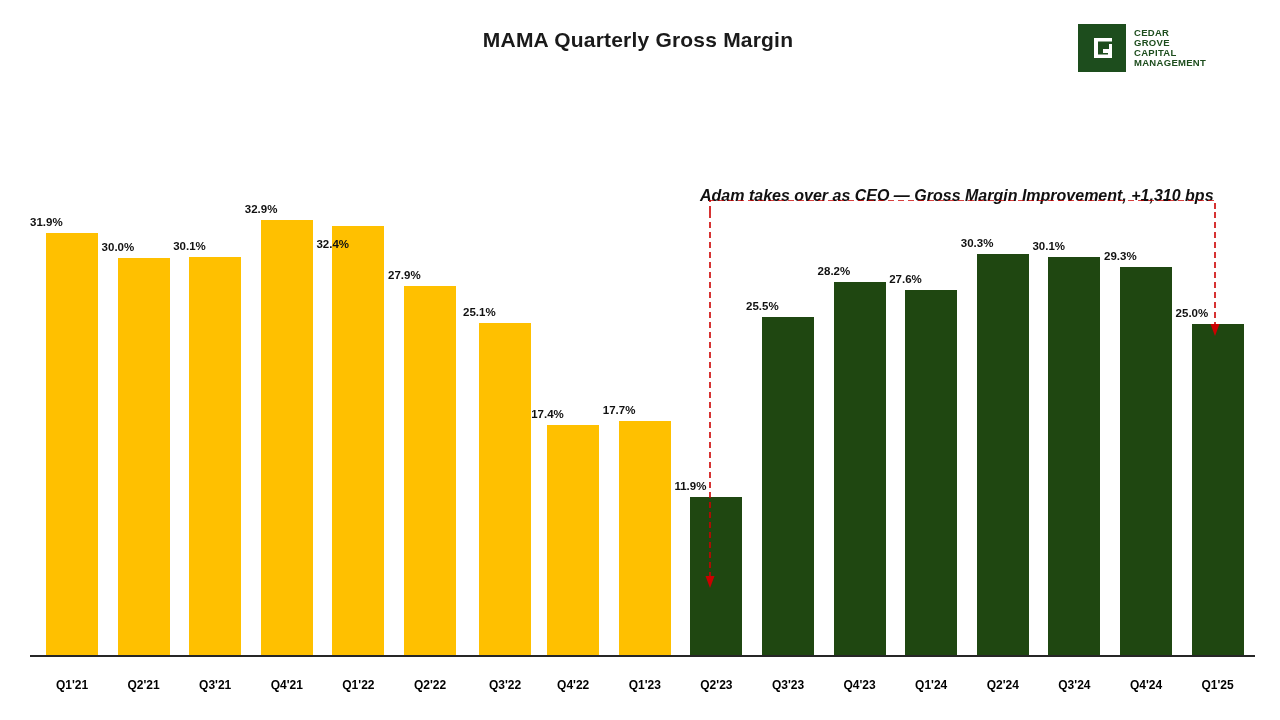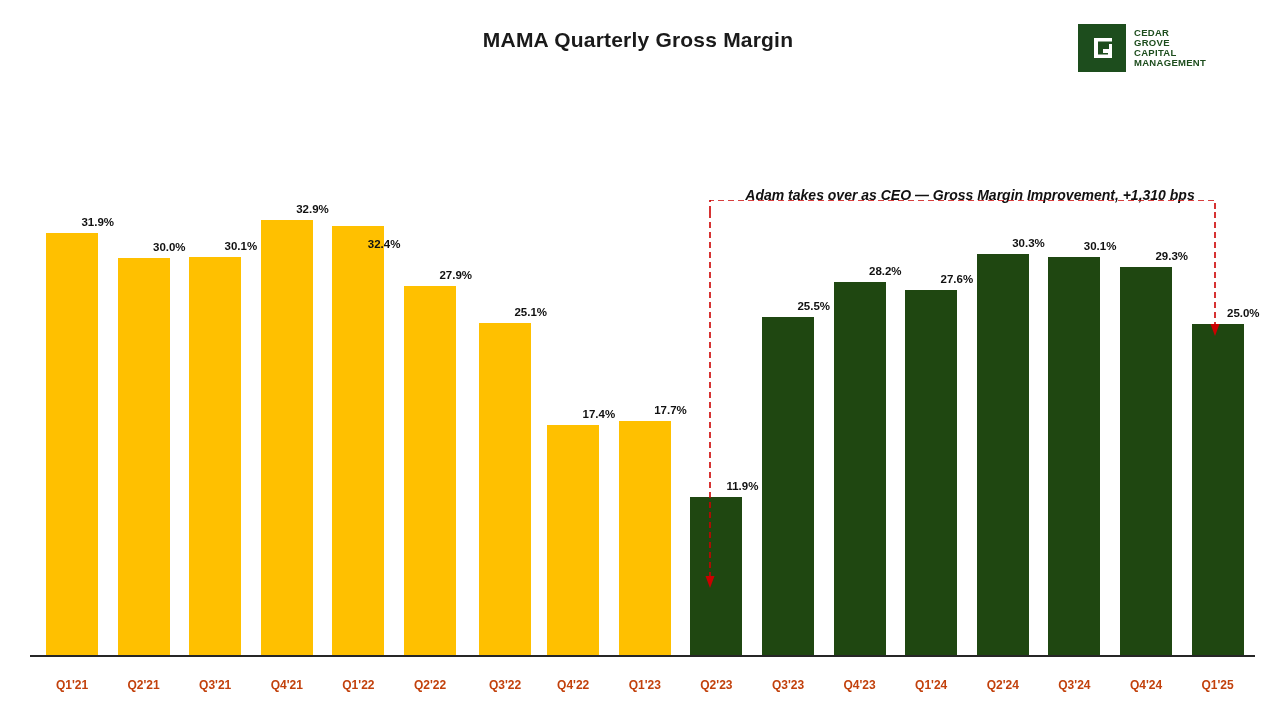--- a/index.html
+++ b/index.html
@@ -82,44 +82,44 @@
     align-items: flex-end;
   }
   .bar {
     width: 52px;
   }
   .bar-label {
     position: absolute;
     bottom: 0;
     left: 0;
     width: 84px;
-    text-align: right;
+    text-align: left;
     font-size: 11.5px;
     font-weight: bold;
     color: #111111;
   }
   .cat-label {
     position: absolute;
     bottom: 28px;
     left: 0;
     width: 84px;
     text-align: center;
     font-size: 12px;
     font-weight: bold;
-    color: #c2410c;
+    color: #000000;
   }
 
   
   #annotation-text {
     position: absolute;
     top: 187px;
     left: 700px;
     width: 540px;
-    text-align: center;
-    font-size: 14px;
+    text-align: left;
+    font-size: 16px;
     font-style: italic;
     font-weight: bold;
     color: #111111;
     white-space: nowrap;
   }
   #annotation-bracket {
     position: absolute;
     left: 700px; top: 200px;
     width: 525px; height: 395px;
     pointer-events: none;

